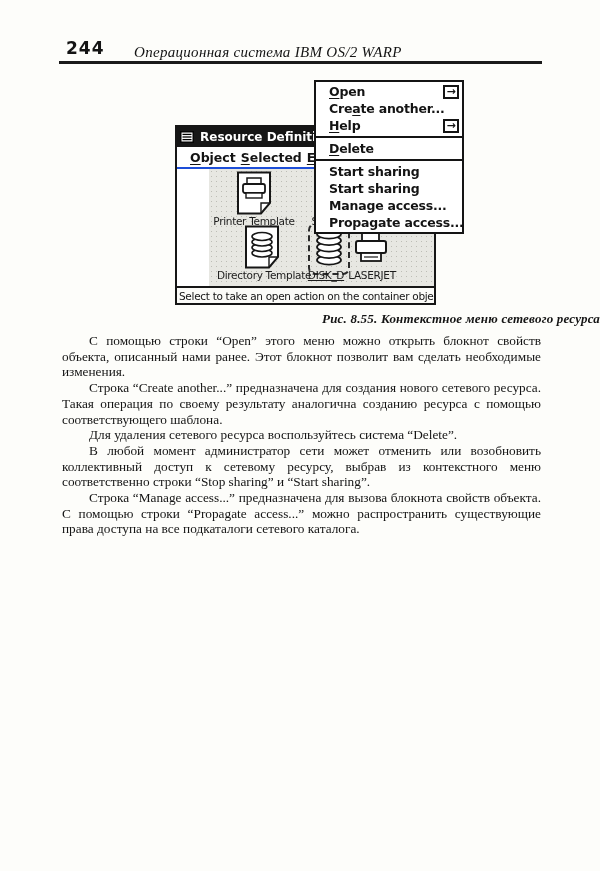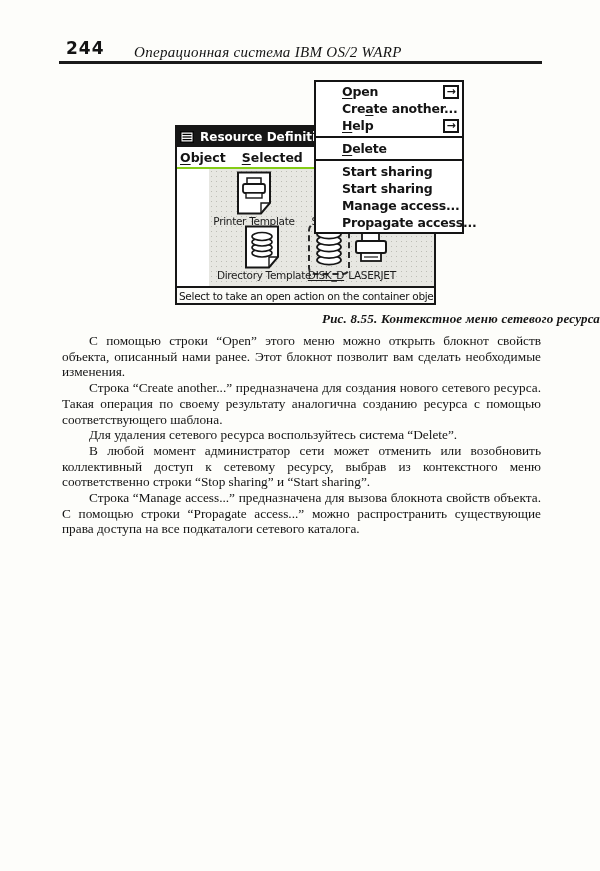--- a/index.html
+++ b/index.html
@@ -32,22 +32,22 @@
     position:absolute; left:175px; top:125px; width:261px; height:180px;
     border:2px solid #161616; background:#fff; z-index:1;
   }
   .titlebar {
     height:20px; background:#161616; color:#fff;
     display:flex; align-items:center; gap:6px; padding-left:3px;
     font-family:"DejaVu Sans", sans-serif; font-weight:bold; font-size:12px;
     white-space:nowrap; overflow:hidden;
   }
   .menubar {
-    height:22px; background:#fff; border-bottom:2px solid #84cc16;
-    display:flex; align-items:center; gap:16px; padding-left:3px;
+    height:22px; background:#fff; border-bottom:2px solid #1d4ed8;
+    display:flex; align-items:center; gap:5px; padding-left:13px;
     font-family:"DejaVu Sans", sans-serif; font-weight:bold; font-size:12.5px;
     white-space:nowrap; overflow:hidden;
   }
   .client {
     position:relative; height:117px;
     background-color:#e7e7e2;
     background-image:radial-gradient(circle, #bdbdb6 0.6px, rgba(0,0,0,0) 0.8px);
     background-size:5px 5px;
     overflow:hidden;
     margin-left:32px;
@@ -73,21 +73,21 @@
 
   
   .context-menu {
     position:absolute; left:314px; top:80px; width:150px;
     border:2px solid #141414; background:#fff; z-index:5;
     padding:1px 0;
     font-family:"DejaVu Sans", sans-serif; font-weight:bold;
     font-size:12.5px; letter-spacing:-0.2px;
   }
   .menu-item {
-    height:17px; line-height:17px; padding-left:26px;
+    height:17px; line-height:17px; padding-left:13px;
     display:flex; align-items:center; white-space:nowrap;
   }
   .menu-item .grow { flex:1; }
   .submenu-btn {
     width:16px; height:14px; border:2px solid #141414; background:#fff;
     margin-right:3px; flex:0 0 auto;
     display:flex; align-items:center; justify-content:center;
     font-size:11px; line-height:10px; font-weight:bold;
   }
   .menu-sep { border-top:2px solid #141414; margin:2px 0; height:0; }

